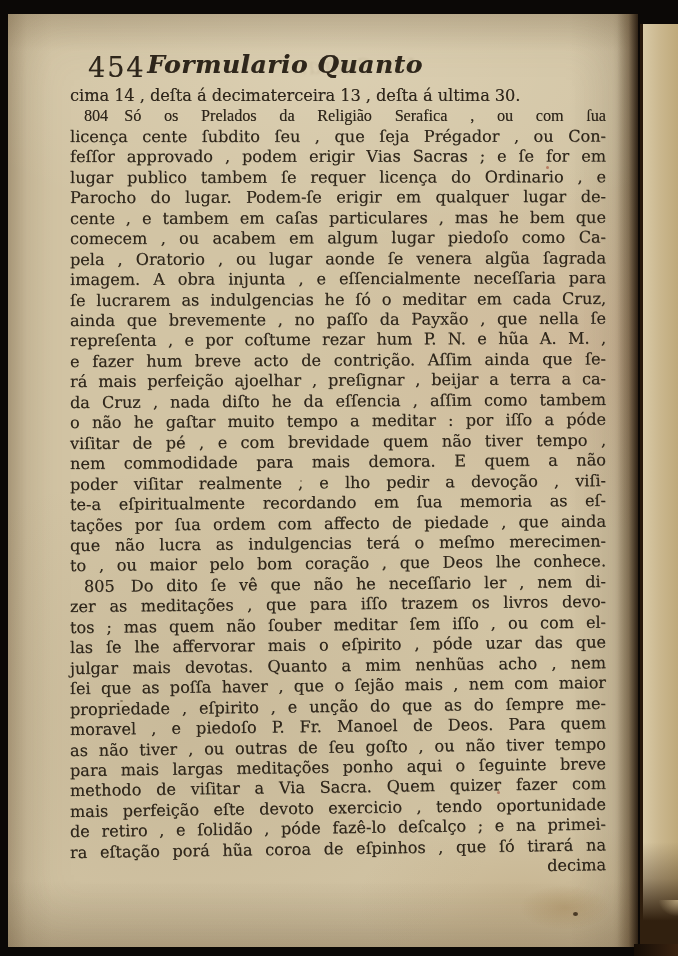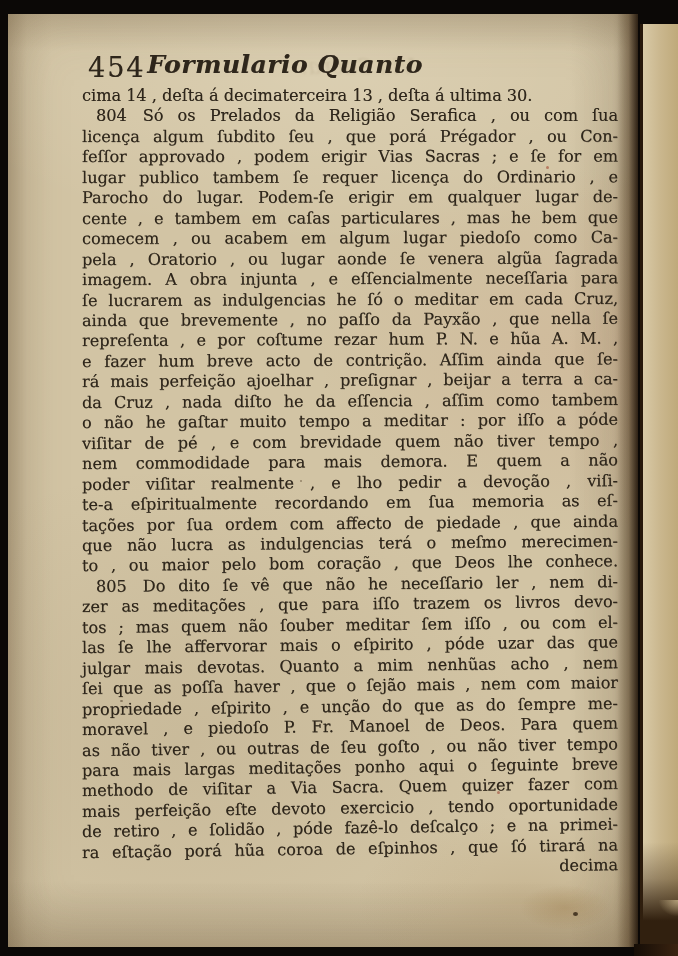--- a/index.html
+++ b/index.html
@@ -53,21 +53,21 @@
     font-style:italic;font-weight:600;font-size:25px;letter-spacing:0.5px;white-space:nowrap;
     text-shadow:0.3px 0.4px 0.6px rgba(40,30,18,0.5);
   }
   .ghost{
     position:absolute;left:190px;top:2px;width:320px;
     transform:scaleX(-1);font-style:italic;font-size:22px;color:#6d5a3c;
     opacity:0.10;filter:blur(1px);text-align:center;pointer-events:none;
   }
   
   .text-block{
-    position:absolute;left:82px;top:86px;width:536px;
+    position:absolute;left:70px;top:86px;width:536px;
     font-size:16.1px;line-height:20.45px;color:#2e261b;
     text-shadow:0.25px 0.35px 0.5px rgba(42,32,20,0.5);
   }
   .line{
     display:block;text-align:justify;text-align-last:justify;
     transform-origin:0 50%;white-space:nowrap;
   }
   .line.left{text-align-last:left;}
   .line.right{text-align-last:right;white-space:nowrap;}
   .line.indent{text-indent:14px;}
@@ -98,22 +98,22 @@
 <div class="corner-below"></div>
 
 <div class="header">
   <span class="ghost">Via Sacra.</span>
   <span class="page-number">454</span>
   <span class="running-title">Formulario Quanto</span>
 </div>
 
 <div class="text-block">
     <div class="line left" style="transform: rotate(0deg);">cima 14 , deſta á decimaterceira 13 , deſta á ultima 30.</div>
-    <div class="line indent" style="transform: rotate(-0.022deg);">804 Só os Prelados da Religião Serafica , ou com ſua</div>
-    <div class="line" style="transform: rotate(-0.045deg);">licença algum ſubdito ſeu , que porá Prégador , ou Con-</div>
+    <div class="line indent" style="transform: rotate(-0.022deg); font-family: Liberation Serif, serif;">804 Só os Prelados da Religião Serafica , ou com ſua</div>
+    <div class="line" style="transform: rotate(-0.045deg);">licença cente ſubdito ſeu , que ſeja Prégador , ou Con-</div>
     <div class="line" style="transform: rotate(-0.067deg);">feſſor approvado , podem erigir Vias Sacras ; e ſe for em</div>
     <div class="line" style="transform: rotate(-0.089deg);">lugar publico tambem ſe requer licença do Ordinario , e</div>
     <div class="line" style="transform: rotate(-0.112deg);">Parocho do lugar. Podem-ſe erigir em qualquer lugar de-</div>
     <div class="line" style="transform: rotate(-0.134deg);">cente , e tambem em caſas particulares , mas he bem que</div>
     <div class="line" style="transform: rotate(-0.157deg);">comecem , ou acabem em algum lugar piedoſo como Ca-</div>
     <div class="line" style="transform: rotate(-0.179deg);">pela , Oratorio , ou lugar aonde ſe venera algũa ſagrada</div>
     <div class="line" style="transform: rotate(-0.201deg);">imagem. A obra injunta , e eſſencialmente neceſſaria para</div>
     <div class="line" style="transform: rotate(-0.224deg);">ſe lucrarem as indulgencias he ſó o meditar em cada Cruz,</div>
     <div class="line" style="transform: rotate(-0.246deg);">ainda que brevemente , no paſſo da Payxão , que nella ſe</div>
     <div class="line" style="transform: rotate(-0.268deg);">repreſenta , e por coſtume rezar hum P. N. e hũa A. M. ,</div>

